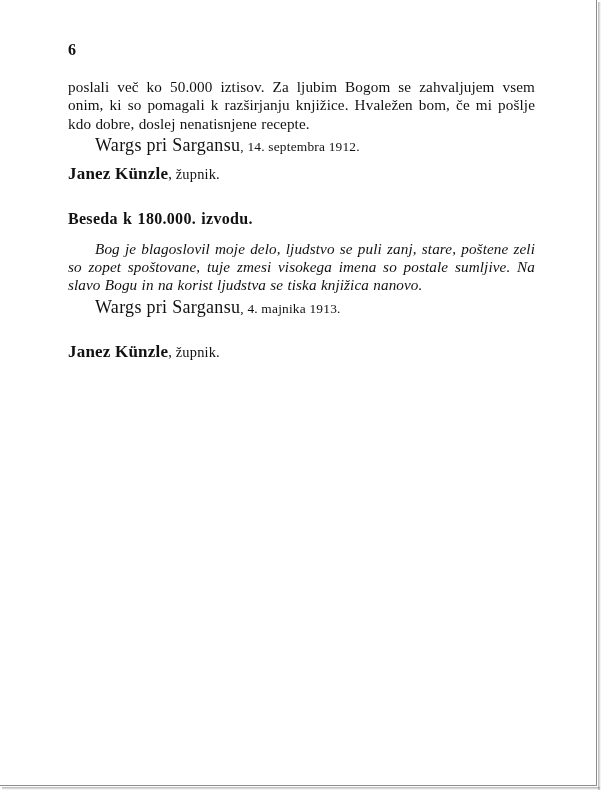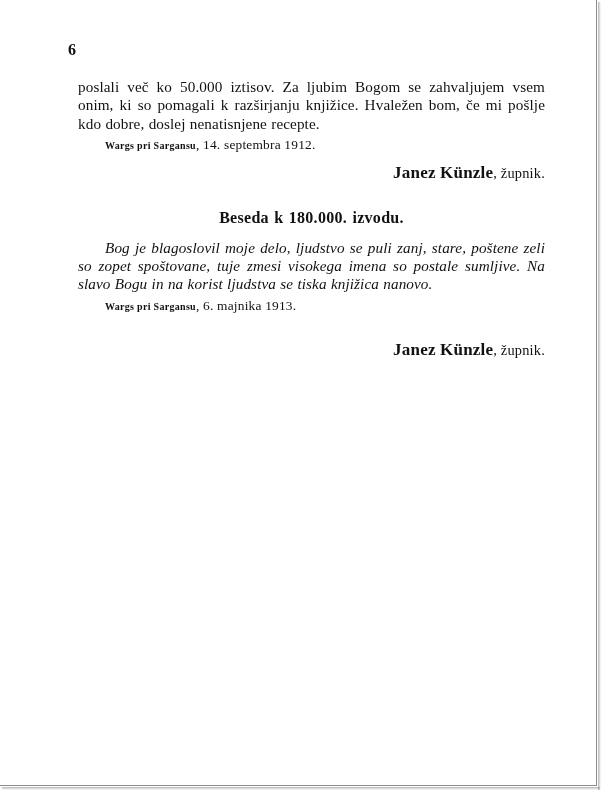--- a/index.html
+++ b/index.html
@@ -60,21 +60,21 @@
     top: 40px;
     font-size: 16px;
     font-weight: bold;
     line-height: 20px;
     letter-spacing: 0.2px;
   }
 
   
   .text-column {
     position: absolute;
-    left: 78px;
+    left: 68px;
     top: 78px;
     width: 467px;
   }
 
   p.body-par {
     margin: 0;
     font-size: 15.2px;
     line-height: 18.3px;
     text-align: justify;
     text-justify: inter-word;
@@ -89,51 +89,50 @@
 
   
   .dateline {
     margin: 3px 0 0 0;
     padding-left: 27px;
     font-size: 13.4px;
     line-height: 18px;
     letter-spacing: 0.1px;
   }
   .dateline .place {
-    font-weight: bold;
-    font-size: 10px;
+    font-weight: normal;
+    font-size: 18px;
     letter-spacing: 0.3px;
   }
   .dateline .date {
     font-weight: normal;
     letter-spacing: 0.2px;
     margin-top: 39px;
   }
 
   
   .signature {
     margin: 7px 0 0 0;
-    text-align: right;
     line-height: 22px;
   }
   .signature .name {
     font-weight: bold;
     font-size: 17px;
     letter-spacing: 0.2px;
   }
   .signature .role {
     font-weight: normal;
     font-size: 14.4px;
     letter-spacing: 0.2px;
   }
 
   
   h2.section-heading {
     margin: 24px 0 0 0;
-    text-align: center;
+    text-align: left;
     font-size: 16px;
     font-weight: bold;
     line-height: 20px;
     letter-spacing: 0.3px;
     word-spacing: 1px;
   }
 
   .spacer-after-heading { height: 11px; }
   .spacer-before-second { height: 16px; }
 </style>
@@ -160,21 +159,21 @@
       </div>
 
       <div>
         <h2 class="section-heading">Beseda k 180.000. izvodu.</h2>
 
         <div class="spacer-after-heading"></div>
 
         <p class="body-par indented">Bog je blagoslovil moje delo, ljudstvo se puli zanj, stare, poštene zeli so zopet spoštovane, tuje zmesi visokega imena so postale sumljive. Na slavo Bogu in na korist ljudstva se tiska knjižica nanovo.</p>
 
         <div class="dateline">
-          <span class="place">Wargs pri Sargansu</span><span class="date">, 6. majnika 1913.</span>
+          <span class="place">Wargs pri Sargansu</span><span class="date">, 4. majnika 1913.</span>
         </div>
 
         <div class="spacer-before-second"></div>
 
         <div class="signature">
           <span class="name">Janez Künzle</span><span class="role">, župnik.</span>
         </div>
       </div>
 
     </div>

